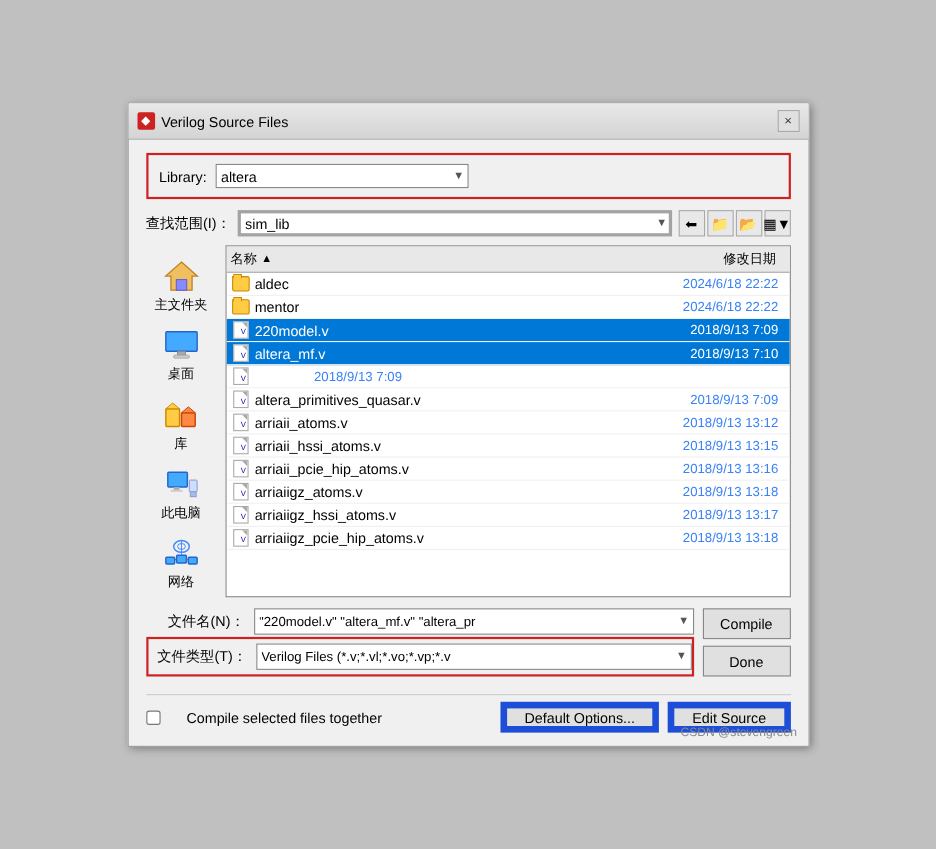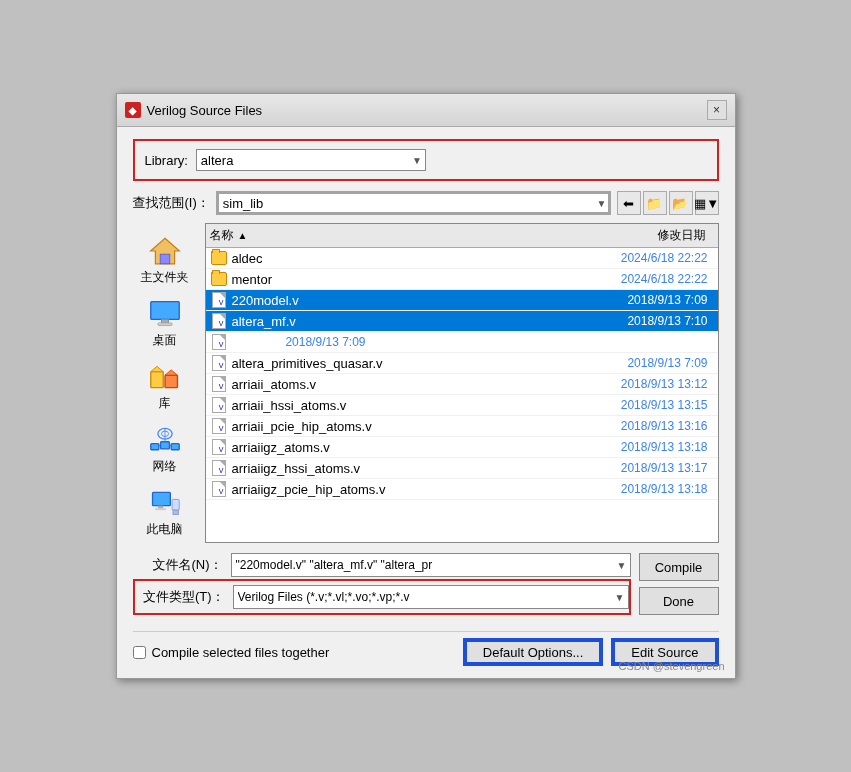--- a/index.html
+++ b/index.html
@@ -475,33 +475,33 @@
       display: flex;
       align-items: center;
       gap: 12px;
       margin-top: 8px;
       padding-top: 6px;
       border-top: 1px solid #ccc;
     }
 
     .checkbox-area {
       display: flex;
-      gap: 6px;
+      gap: 24px;
     }
 
     .footer-btns {
       display: flex;
       gap: 8px;
       margin-left: auto;
     }
 
     .footer-btn {
       height: 28px;
       padding: 0 16px;
-      border: 4px solid #1d4ed8;
+      border: 6px solid #1d4ed8;
       background: #e0e0e0;
       font-size: 13px;
       cursor: pointer;
     }
 
     .watermark {
       position: absolute;
       bottom: 6px;
       right: 10px;
       font-size: 11px;
@@ -609,46 +609,46 @@
               <path d="M2,10 L9,4 L16,10 Z" fill="#ffcc44" stroke="#cc8800" stroke-width="1"></path>
               <rect x="18" y="14" width="14" height="14" fill="#ff8844" stroke="#cc4400" stroke-width="1.5" rx="1"></rect>
               <path d="M18,14 L25,8 L32,14 Z" fill="#ff8844" stroke="#cc4400" stroke-width="1"></path>
             </svg>
           </div>
           <span class="nav-label">库</span>
         </div>
 
         <div class="nav-item">
           <div class="nav-icon">
+            <svg class="pc-svg" viewBox="0 0 36 32" xmlns="http://www.w3.org/2000/svg">
+              <rect x="4" y="4" width="20" height="15" fill="#44aaff" stroke="#2266cc" stroke-width="1.5" rx="1"></rect>
+              <rect x="10" y="19" width="6" height="3" fill="#aaa"></rect>
+              <rect x="7" y="22" width="12" height="2" fill="#ccc"></rect>
+              <rect x="26" y="12" width="8" height="12" fill="#ccddff" stroke="#8899cc" stroke-width="1" rx="1"></rect>
+              <rect x="27" y="24" width="6" height="5" fill="#aabbee" stroke="#8899cc" stroke-width="1"></rect>
+            </svg>
+          </div>
+          <span class="nav-label">此电脑</span>
+        </div>
+
+        <div class="nav-item">
+          <div class="nav-icon">
             <svg class="network-svg" viewBox="0 0 36 32" xmlns="http://www.w3.org/2000/svg">
               <rect x="13" y="18" width="10" height="8" fill="#44aaff" stroke="#2266cc" stroke-width="1.5" rx="1"></rect>
               <rect x="2" y="20" width="9" height="7" fill="#44aaff" stroke="#2266cc" stroke-width="1.5" rx="1"></rect>
               <rect x="25" y="20" width="9" height="7" fill="#44aaff" stroke="#2266cc" stroke-width="1.5" rx="1"></rect>
               <line x1="11" y1="23" x2="13" y2="22" stroke="#666" stroke-width="1"></line>
               <line x1="23" y1="22" x2="25" y2="23" stroke="#666" stroke-width="1"></line>
               <ellipse cx="18" cy="9" rx="8" ry="6" fill="none" stroke="#4488ff" stroke-width="1.5"></ellipse>
               <ellipse cx="18" cy="9" rx="4" ry="3" fill="none" stroke="#4488ff" stroke-width="1"></ellipse>
               <line x1="18" y1="3" x2="18" y2="18" stroke="#4488ff" stroke-width="1"></line>
             </svg>
           </div>
           <span class="nav-label">网络</span>
         </div>
-
-        <div class="nav-item">
-          <div class="nav-icon">
-            <svg class="pc-svg" viewBox="0 0 36 32" xmlns="http://www.w3.org/2000/svg">
-              <rect x="4" y="4" width="20" height="15" fill="#44aaff" stroke="#2266cc" stroke-width="1.5" rx="1"></rect>
-              <rect x="10" y="19" width="6" height="3" fill="#aaa"></rect>
-              <rect x="7" y="22" width="12" height="2" fill="#ccc"></rect>
-              <rect x="26" y="12" width="8" height="12" fill="#ccddff" stroke="#8899cc" stroke-width="1" rx="1"></rect>
-              <rect x="27" y="24" width="6" height="5" fill="#aabbee" stroke="#8899cc" stroke-width="1"></rect>
-            </svg>
-          </div>
-          <span class="nav-label">此电脑</span>
-        </div>
       </div>
 
       <div class="file-list-container">
         <div class="file-list-header">
           <div class="header-col-name">
             <span>名称</span>
             <span class="sort-arrow">▲</span>
           </div>
           <div class="header-col-date">修改日期</div>
         </div>

